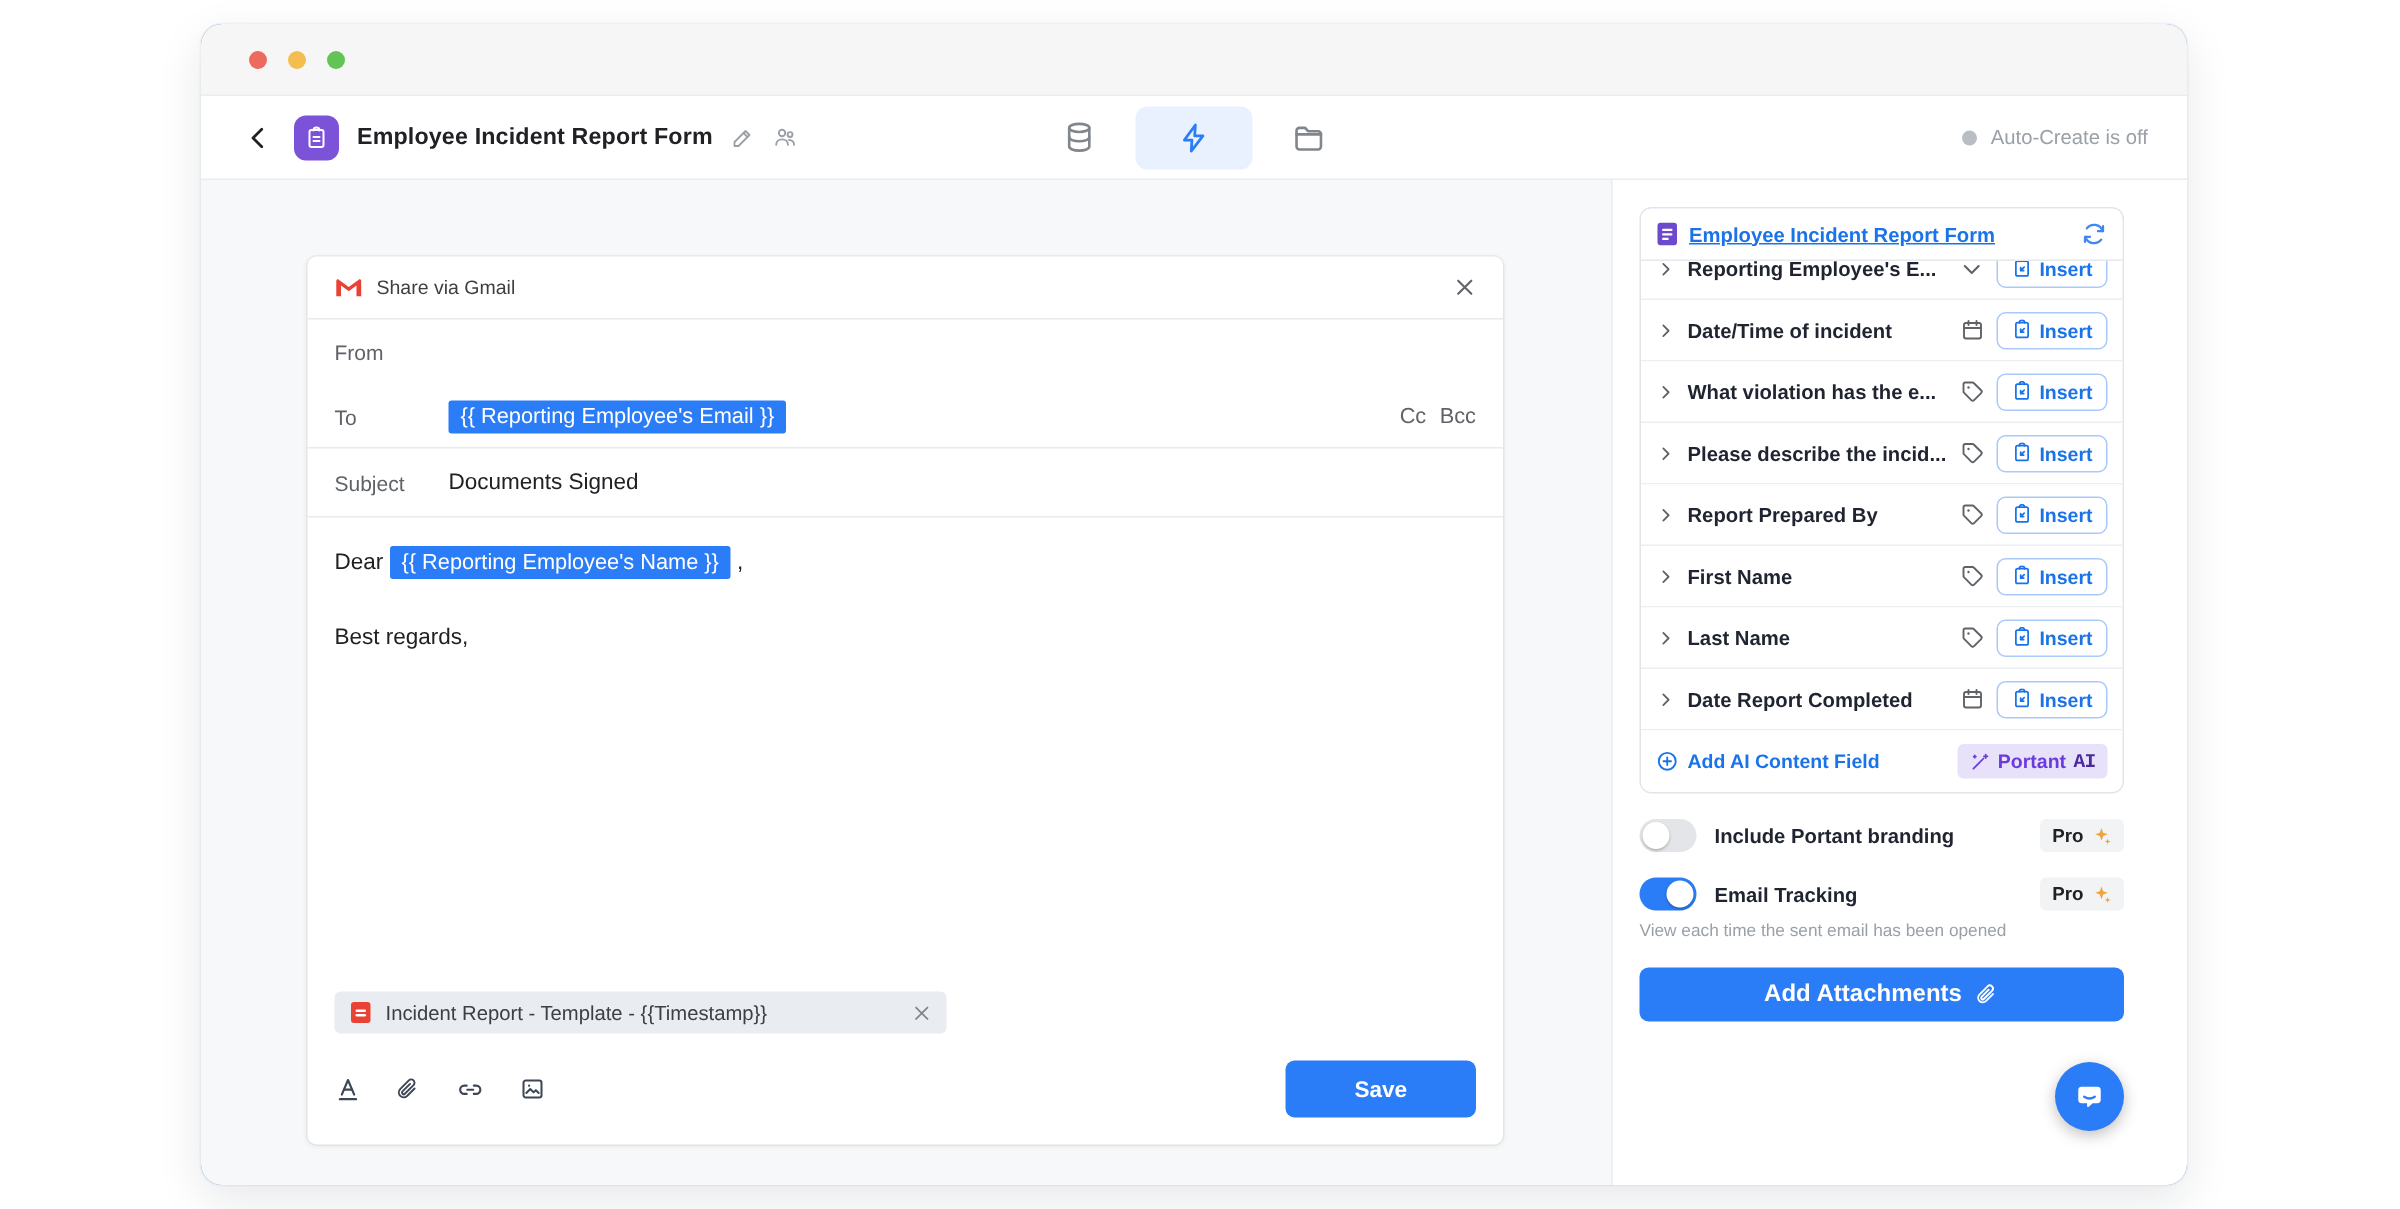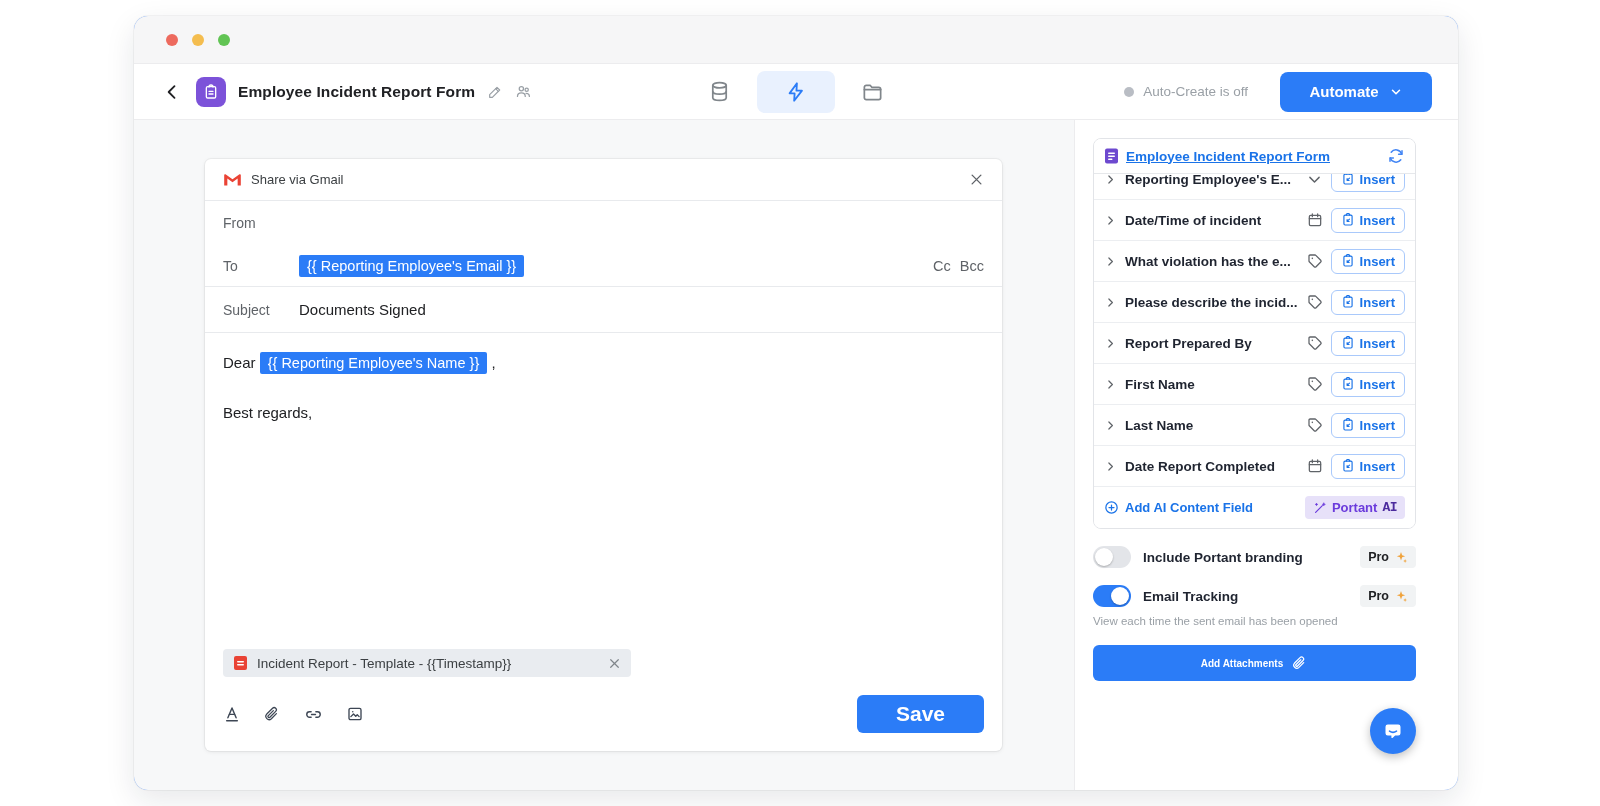--- a/index.html
+++ b/index.html
@@ -32,21 +32,21 @@
   .tb-right { margin-left:auto; display:flex; align-items:center; gap:32px; }
   .status-dot { width:10px; height:10px; border-radius:50%; background:#b9bdc4; display:inline-block; }
   .auto-create { font-size:13.5px; color:#9aa0a6; display:flex; align-items:center; gap:9px; }
   .automate-btn { min-width:152px; height:40px; border-radius:8px; background:#2b7cf7; color:#fff;
     font-weight:700; font-size:15px; display:flex; align-items:center; justify-content:center; gap:10px; cursor:pointer; }
 
   .content { flex:1; display:flex; min-height:0; }
   .main { flex:1; position:relative; background:#f7f8f9; }
 
   
-  .modal { position:absolute; left:71px; top:39px; width:797px; height:592px; background:#fff;
+  .modal { position:absolute; left:71px; top:51px; width:797px; height:592px; background:#fff;
     border-radius:6px; box-shadow:0 1px 4px rgba(0,0,0,.08), 0 0 0 1px rgba(0,0,0,.04);
     display:flex; flex-direction:column; }
   .modal-header { height:42px; border-bottom:1px solid #e8eaed; display:flex; align-items:center;
     gap:9px; padding:0 18px; flex:0 0 auto; }
   .modal-title { font-size:13px; color:#3c4043; }
   .close-x { margin-left:auto; color:#5f6368; cursor:pointer; display:flex; }
   .frow { display:flex; align-items:center; padding:0 18px; flex:0 0 auto; }
   .frow-label { width:76px; font-size:14px; color:#5f6368; }
   .row-from { height:44px; }
   .from-chip { background:#f1f3f4; border-radius:4px; padding:5px 11px; display:flex; align-items:center;
@@ -61,21 +61,21 @@
   .body-area { flex:1; padding:20px 18px; font-size:15px; color:#202124; line-height:1.35; overflow:hidden; cursor:text; }
   .body-line { margin-bottom:29px; }
   .attach-row { padding:0 18px 12px; flex:0 0 auto; }
   .attach-chip { width:408px; height:28px; background:#e9ecf0; border-radius:4px; display:flex;
     align-items:center; gap:9px; padding:0 10px; font-size:13.5px; color:#3c4043; }
   .attach-x { margin-left:auto; color:#80868b; cursor:pointer; display:flex; }
   .modal-footer { display:flex; align-items:center; padding:6px 18px 18px; flex:0 0 auto; }
   .fmt-icons { display:flex; align-items:center; gap:23px; color:#3d4654; }
   .fmt-icons > span { display:flex; cursor:pointer; }
   .save-btn { margin-left:auto; width:127px; height:38px; border-radius:6px; background:#2b7cf7;
-    color:#fff; font-weight:700; font-size:21px; display:flex; align-items:center; justify-content:center; cursor:pointer; }
+    color:#fff; font-weight:700; font-size:15px; display:flex; align-items:center; justify-content:center; cursor:pointer; }
 
   
   .sidebar { width:384px; background:#fff; border-left:1px solid #ececee; position:relative;
     padding:18px 42px 0 18px; }
   .panel { border:1px solid #e2e4e8; border-radius:8px; background:#fff; overflow:hidden; }
   .panel-header { position:relative; z-index:2; background:#fff; display:flex; align-items:center;
     gap:7px; padding:8px 10px; border-bottom:1px solid #e6e8eb; }
   .src-link { font-size:13.5px; font-weight:700; color:#1a73e8; text-decoration:underline; cursor:pointer;
     white-space:nowrap; overflow:hidden; max-width:250px; }
   .refresh { margin-left:auto; color:#4285f4; display:flex; cursor:pointer; }
@@ -96,21 +96,21 @@
   .switch { width:38px; height:22px; border-radius:11px; background:#e3e5e9; position:relative; flex:0 0 auto; cursor:pointer; }
   .switch .knob { position:absolute; top:2px; left:2px; width:18px; height:18px; border-radius:50%;
     background:#fff; box-shadow:0 1px 2px rgba(0,0,0,.25); }
   .switch.on { background:#2b7cf7; }
   .switch.on .knob { left:18px; }
   .toggle-label { font-size:13.5px; font-weight:700; color:#1f2430; }
   .pro-badge { margin-left:auto; background:#f1f3f4; border-radius:4px; padding:4px 8px; font-size:12.5px;
     font-weight:700; color:#202124; display:flex; align-items:center; gap:5px; }
   .caption { font-size:11.5px; color:#9aa0a6; margin-top:8px; }
   .attach-btn { margin-top:18px; height:36px; width:100%; background:#2b7cf7; border:none; border-radius:6px;
-    color:#fff; font-weight:700; font-size:10px; display:flex; align-items:center; justify-content:center; gap:9px; cursor:pointer; }
+    color:#fff; font-weight:700; font-size:16px; display:flex; align-items:center; justify-content:center; gap:9px; cursor:pointer; }
   .chat-bubble { position:absolute; right:42px; bottom:36px; width:46px; height:46px; border-radius:50%;
     background:#2b7cf7; box-shadow:0 3px 10px rgba(0,0,0,.25); display:flex; align-items:center; justify-content:center; cursor:pointer; }
 
   svg { display:block; }
 </style>
 </head>
 <body>
 
 <div class="window">
 
@@ -169,26 +169,20 @@
             <path d="M3.5 18.5v-11a2 2 0 0 1 2-2h4l2 2.3h7a2 2 0 0 1 2 2v8.7a2 2 0 0 1-2 2h-13a2 2 0 0 1-2-2z"></path>
             <path d="M3.5 10h17"></path>
           </svg>
       </span>
     </div>
 
     <div class="tb-right">
       <span class="auto-create">
         <span class="status-dot"></span>
         <span>Auto-Create is off</span>
-      </span>
-      <span class="automate-btn">
-        <span>Automate</span>
-        <svg width="14" height="14" viewBox="0 0 24 24" fill="none" stroke="#fff" stroke-width="2.6" stroke-linecap="round" stroke-linejoin="round">
-            <path d="M6 9l6 6 6-6"></path>
-          </svg>
       </span>
     </div>
   </div>
 
   <div class="content">
 
     <div class="main">
 
       <div class="modal">
         <div class="modal-header">

